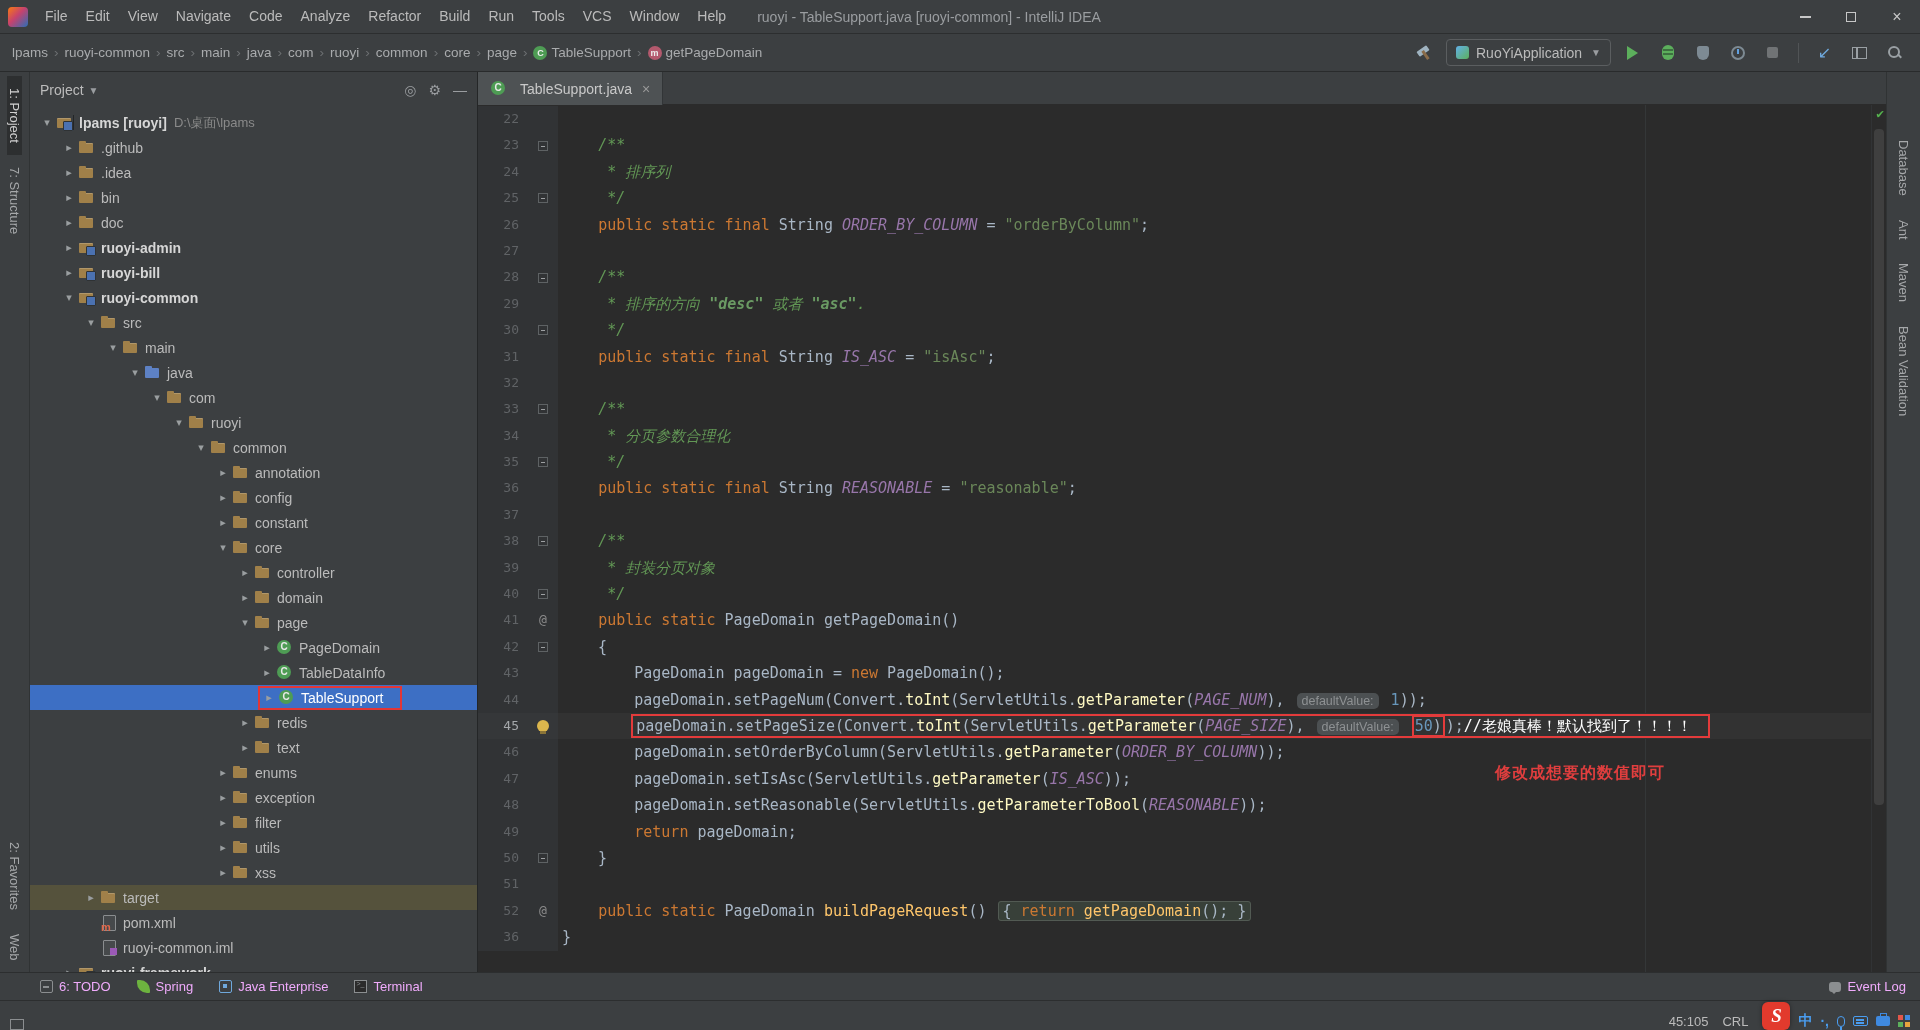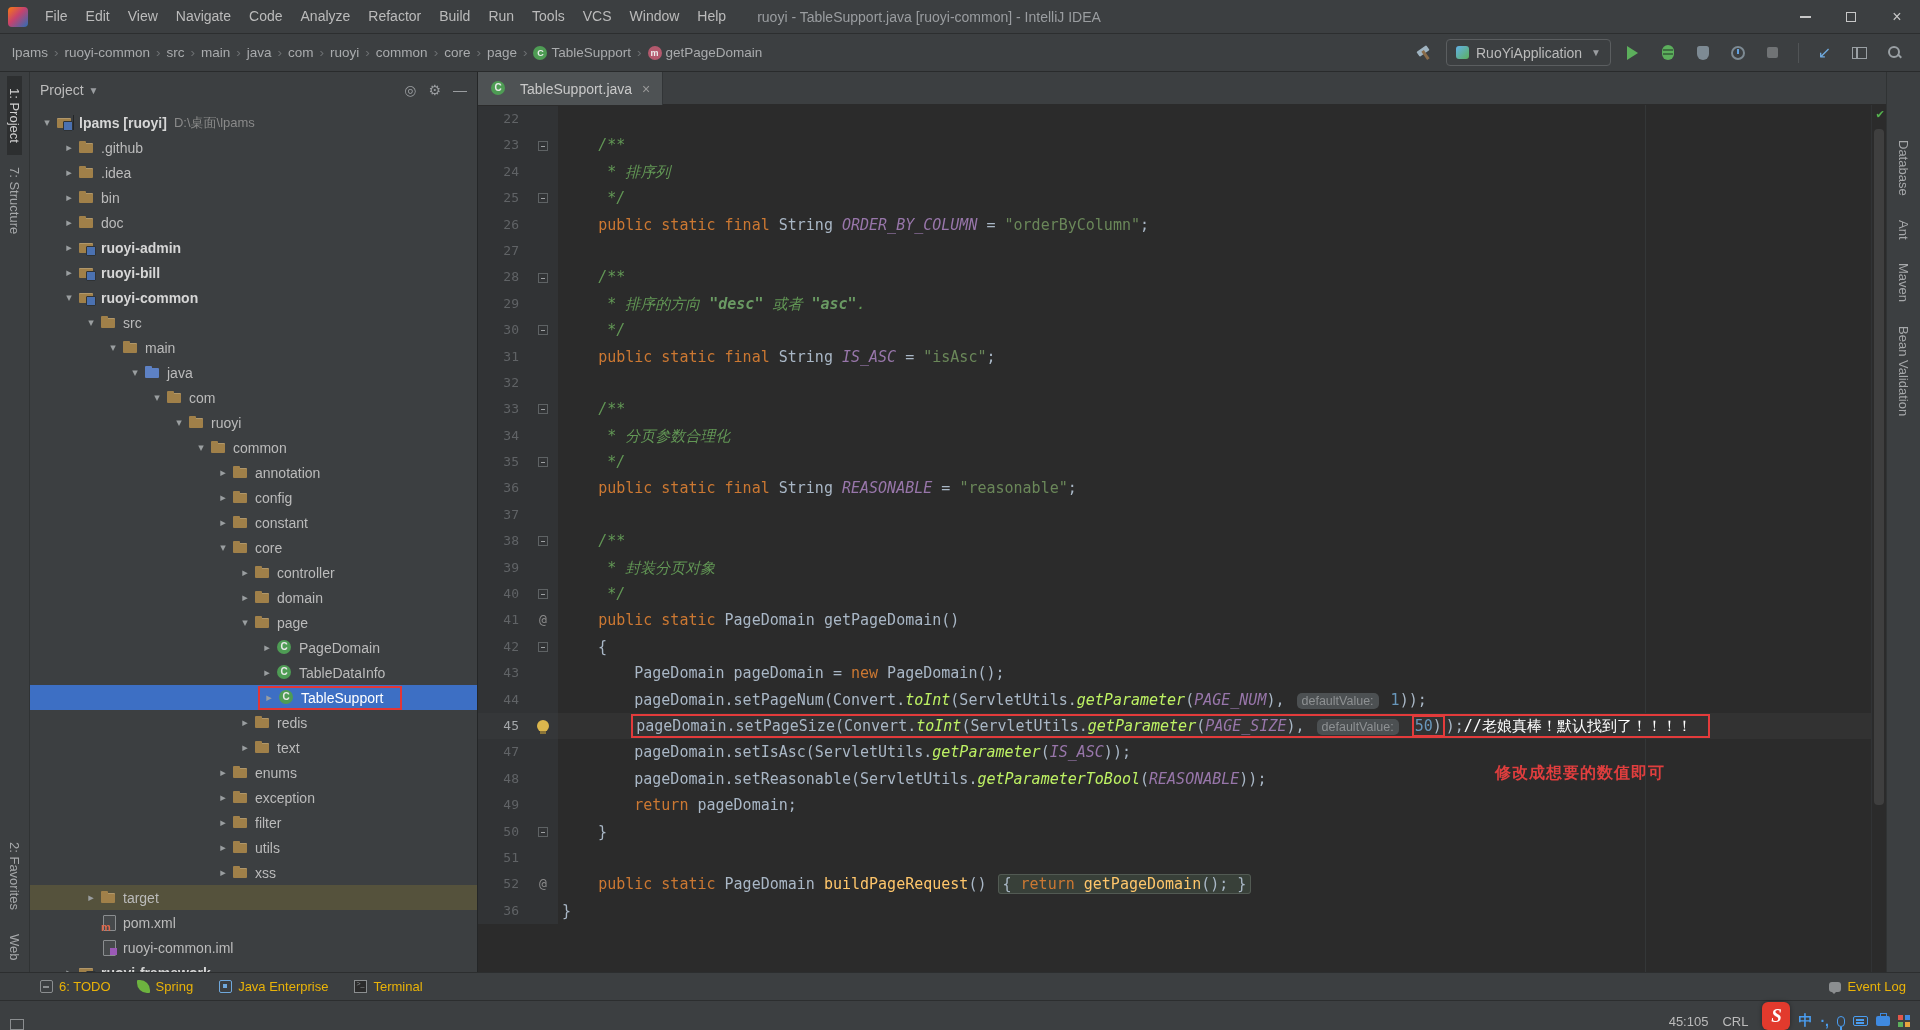--- a/index.html
+++ b/index.html
@@ -132,21 +132,21 @@
     justify-content:center;gap:2px}
   .line .txt{padding-left:4px}
   .line.cur{background:#323232}
   .line.cur .ln{color:#a4a7aa;background:#353739}
   .line.cur .gut{background:#353739}
   .c-p{color:#a9b7c6}.c-k{color:#cc7832}.c-s{color:#6a8759}
   .c-d{color:#629755;font-style:italic}
   .c-b{color:#6a9a63;font-weight:bold;font-style:italic}
   .c-f{color:#9876aa;font-style:italic}
   .c-n{color:#6897bb}
-  .c-i{color:#bef264;font-style:italic}
+  .c-i{color:#fef9c3;}
   .c-y{color:#ffc66b}
   .c-c{color:#ffffff}
   .c-h{background:#4c5052;color:#8e9193;border-radius:5px;padding:1px 5px;margin:0 3px;
     font-size:12.5px;font-family:"Liberation Sans",sans-serif}
   .fm{width:10px;height:10px;border:1px solid #5e6264;background:#313335;display:inline-block;
     position:relative;cursor:pointer}
   .fm::after{content:"";position:absolute;left:2px;right:2px;top:4px;height:1px;background:#9da0a2}
   .gat{color:#8a8a8a;font-size:13px}
   .bulb{width:12px;height:12px;border-radius:6px;background:#dbb64d;position:relative;
     cursor:pointer}
@@ -159,21 +159,21 @@
   .redtip{position:absolute;left:1017px;top:658px;color:#e03e3e;font-size:16px;
     font-weight:bold;letter-spacing:1px;font-family:"Liberation Sans",sans-serif}
   .vscroll{position:absolute;right:0;top:0;bottom:0;width:15px;background:#2b2b2b;
     border-left:1px solid #313335;cursor:pointer}
   .vscroll .thumb{position:absolute;left:2px;right:2px;top:24px;height:78%;
     background:rgba(170,170,170,.16);border-radius:4px}
   .okmark{position:absolute;right:2px;top:1px;color:#55b24e;font-size:13px}
 
   
   .bottombar{height:28px;flex:none;background:#3c3f41;border-top:1px solid #2c2e2f;
-    display:flex;align-items:center;padding:0 14px 0 40px;color:#eab308;font-size:13px}
+    display:flex;align-items:center;padding:0 14px 0 40px;color:#f0abfc;font-size:13px}
   .bbi{display:flex;align-items:center;margin-right:26px;cursor:pointer}
   .bico{width:13px;height:13px;margin-right:6px;position:relative;flex:none}
   .bico.todo{border:1.5px solid #8b8e90;border-radius:2px}
   .bico.todo::after{content:"";position:absolute;left:2px;top:5px;width:6px;height:1.5px;background:#8b8e90}
   .bico.spring{background:#6db33f;border-radius:1px 10px 1px 10px}
   .bico.javaee{border:1.5px solid #6fa8dc;border-radius:2px}
   .bico.javaee::after{content:"";position:absolute;left:3px;top:3px;width:4px;height:4px;background:#6fa8dc}
   .bico.terminal{background:#2b2b2b;border:1px solid #8b8e90}
   .bico.terminal::after{content:">_";position:absolute;left:1px;top:-1px;color:#8b8e90;font-size:7px}
   .eventlog{margin-left:auto;display:flex;align-items:center;gap:6px;cursor:pointer}
@@ -554,20 +554,21 @@
             <div class="line"><span class="ln">36</span><span class="gut"></span><span class="txt"><span class="c-p">    </span><span class="c-k">public static final </span><span class="c-p">String </span><span class="c-f">REASONABLE</span><span class="c-p"> = </span><span class="c-s">"reasonable"</span><span class="c-p">;</span></span></div>
             <div class="line"><span class="ln">37</span><span class="gut"></span><span class="txt"></span></div>
             <div class="line"><span class="ln">38</span><span class="gut"><span class="fm"></span></span><span class="txt"><span class="c-p">    </span><span class="c-d">/**</span></span></div>
             <div class="line"><span class="ln">39</span><span class="gut"></span><span class="txt"><span class="c-d">     * 封装分页对象</span></span></div>
             <div class="line"><span class="ln">40</span><span class="gut"><span class="fm"></span></span><span class="txt"><span class="c-d">     */</span></span></div>
             <div class="line"><span class="ln">41</span><span class="gut"><span class="gat">@</span></span><span class="txt"><span class="c-p">    </span><span class="c-k">public static </span><span class="c-p">PageDomain getPageDomain()</span></span></div>
             <div class="line"><span class="ln">42</span><span class="gut"><span class="fm"></span></span><span class="txt"><span class="c-p">    {</span></span></div>
             <div class="line"><span class="ln">43</span><span class="gut"></span><span class="txt"><span class="c-p">        PageDomain pageDomain = </span><span class="c-k">new</span><span class="c-p"> PageDomain();</span></span></div>
             <div class="line"><span class="ln">44</span><span class="gut"></span><span class="txt"><span class="c-p">        pageDomain.setPageNum(Convert.</span><span class="c-i">toInt</span><span class="c-p">(ServletUtils.</span><span class="c-i">getParameter</span><span class="c-p">(</span><span class="c-f">PAGE_NUM</span><span class="c-p">), </span><span class="c-h">defaultValue:</span><span class="c-p"> </span><span class="c-n">1</span><span class="c-p">));</span></span></div>
             <div class="line cur"><span class="ln">45</span><span class="gut"><span class="bulb"></span></span><span class="txt"><span class="c-p">        </span><span class="outline"><span class="c-p">pageDomain.setPageSize(Convert.</span><span class="c-i">toInt</span><span class="c-p">(ServletUtils.</span><span class="c-i">getParameter</span><span class="c-p">(</span><span class="c-f">PAGE_SIZE</span><span class="c-p">), </span><span class="c-h">defaultValue:</span><span class="c-p"> </span><span class="redbox"><span class="c-n">50</span><span class="c-p">)</span></span><span class="c-p">);</span><span class="c-c">//老娘真棒！默认找到了！！！！</span></span></span></div>
+            <div class="line"><span class="ln">46</span><span class="gut"></span><span class="txt"><span class="c-p">        pageDomain.setOrderByColumn(ServletUtils.</span><span class="c-i">getParameter</span><span class="c-p">(</span><span class="c-f">ORDER_BY_COLUMN</span><span class="c-p">));</span></span></div>
             <div class="line"><span class="ln">47</span><span class="gut"></span><span class="txt"><span class="c-p">        pageDomain.setIsAsc(ServletUtils.</span><span class="c-i">getParameter</span><span class="c-p">(</span><span class="c-f">IS_ASC</span><span class="c-p">));</span></span></div>
             <div class="line"><span class="ln">48</span><span class="gut"></span><span class="txt"><span class="c-p">        pageDomain.setReasonable(ServletUtils.</span><span class="c-i">getParameterToBool</span><span class="c-p">(</span><span class="c-f">REASONABLE</span><span class="c-p">));</span></span></div>
             <div class="line"><span class="ln">49</span><span class="gut"></span><span class="txt"><span class="c-p">        </span><span class="c-k">return</span><span class="c-p"> pageDomain;</span></span></div>
             <div class="line"><span class="ln">50</span><span class="gut"><span class="fm"></span></span><span class="txt"><span class="c-p">    }</span></span></div>
             <div class="line"><span class="ln">51</span><span class="gut"></span><span class="txt"></span></div>
             <div class="line"><span class="ln">52</span><span class="gut"><span class="gat">@</span></span><span class="txt"><span class="c-p">    </span><span class="c-k">public static </span><span class="c-p">PageDomain </span><span class="c-y">buildPageRequest</span><span class="c-p">() </span><span class="fchip"><span class="c-p">{ </span><span class="c-k">return</span><span class="c-p"> </span><span class="c-y">getPageDomain</span><span class="c-p">(); }</span></span></span></div>
             <div class="line"><span class="ln">36</span><span class="gut"></span><span class="txt"><span class="c-p">}</span></span></div>
           </div>
         <div class="redtip">修改成想要的数值即可</div>
         <div class="vscroll">

